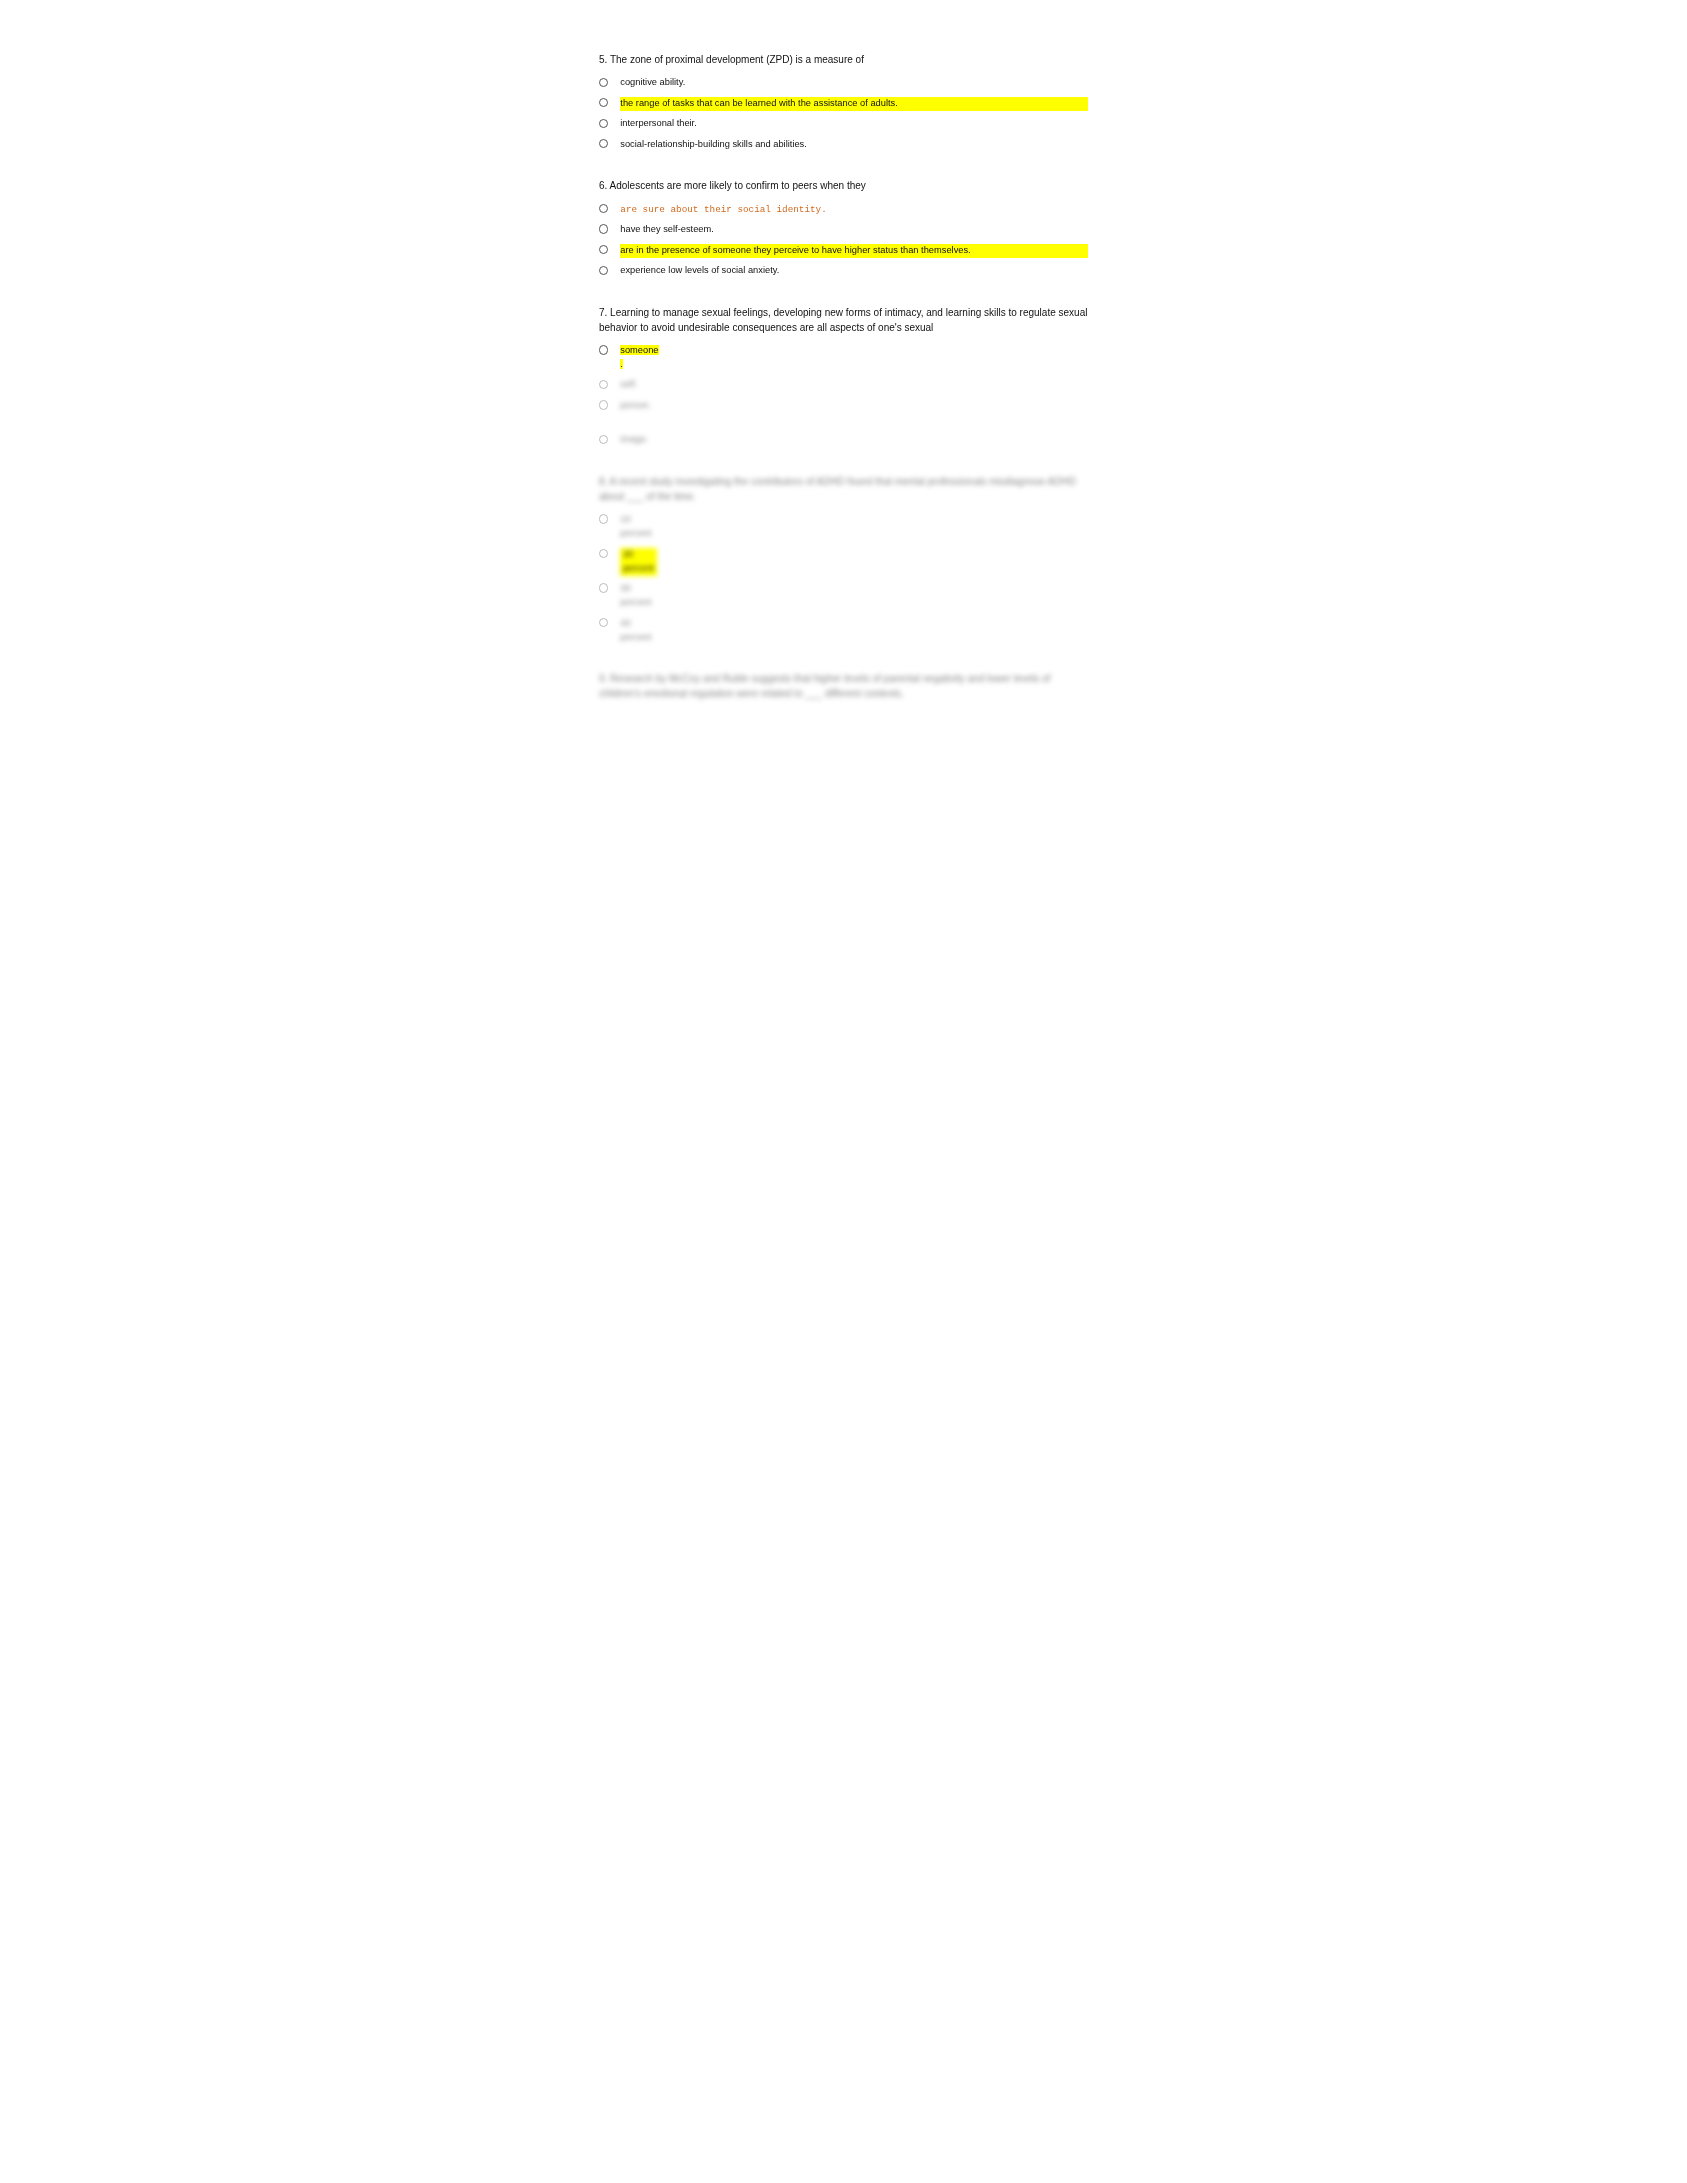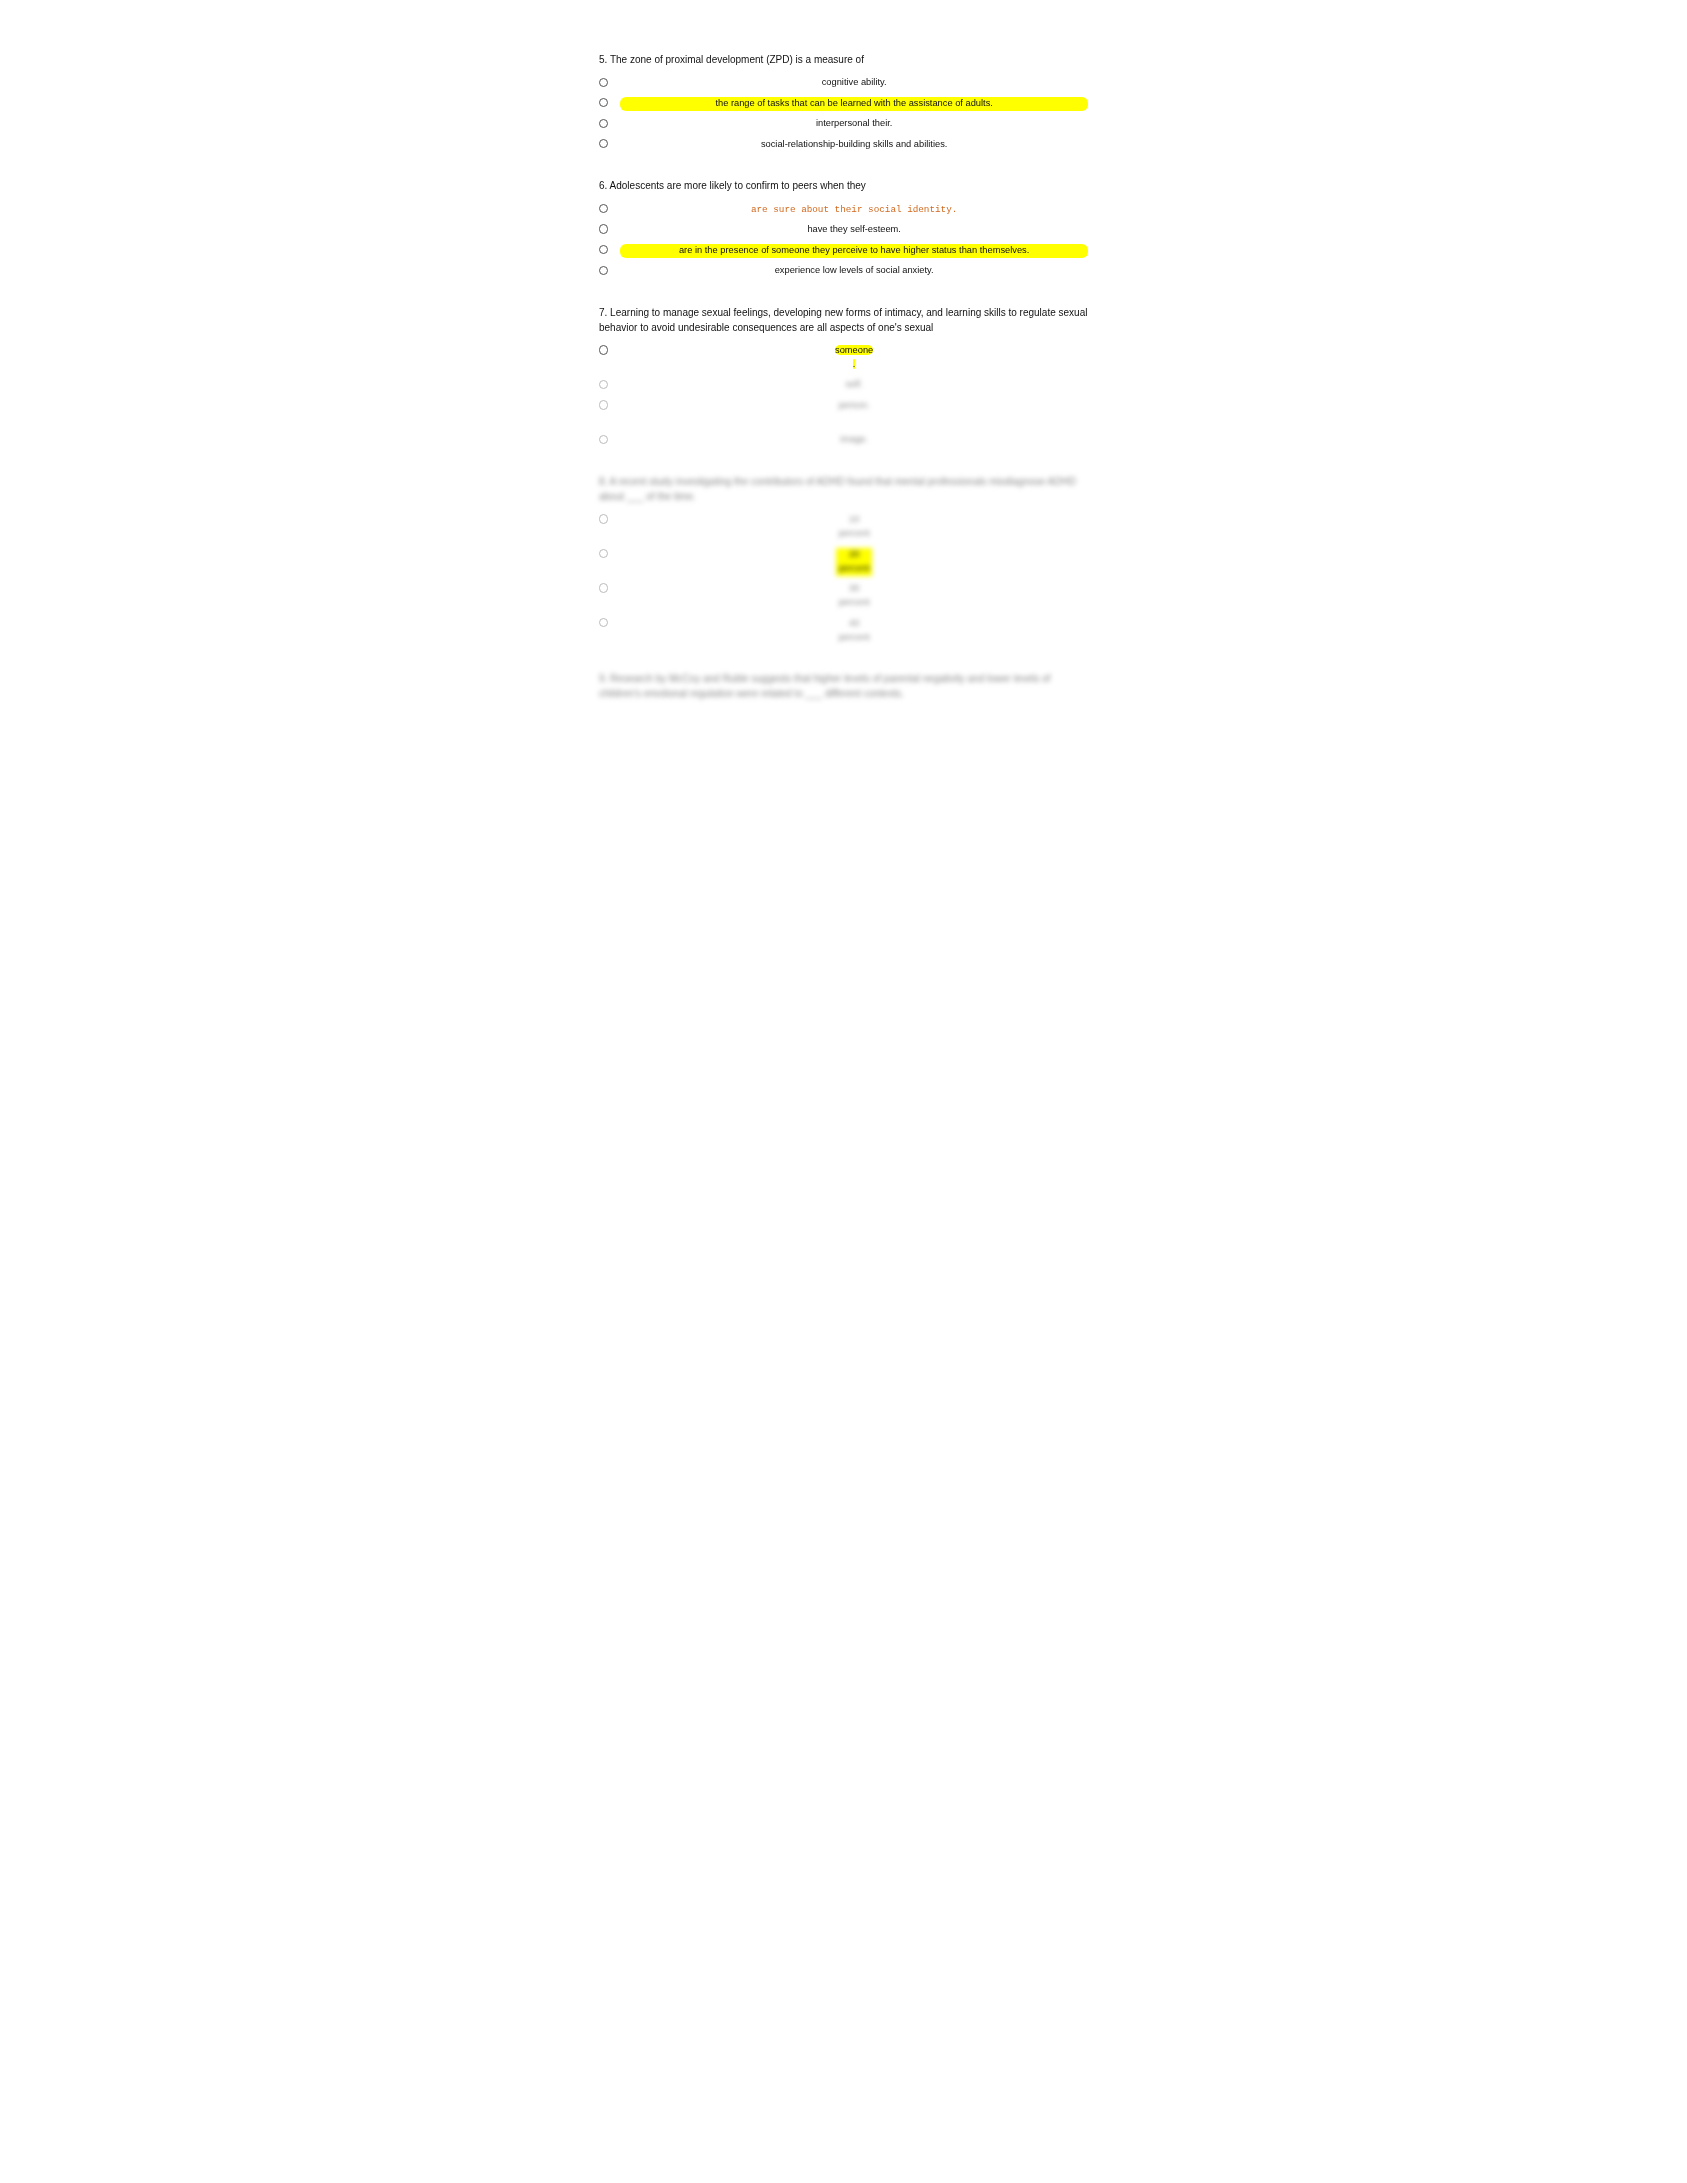--- a/index.html
+++ b/index.html
@@ -46,26 +46,24 @@
       border: 1px solid #555;
       border-radius: 50%;
       margin-right: 12px;
       margin-top: 1.3px;
       flex-shrink: 0;
       background: #fff;
     }
 
     .highlight-yellow {
       background-color: #ffff00;
-      border-radius: 6px;
     }
 
     .answer-text {
       flex: 1;
-      text-align: center;
     }
 
     .blurred {
       filter: blur(2.6px);
       color: #888;
       user-select: none;
     }
 
     .radio-circle-blurred {
       display: inline-block;

